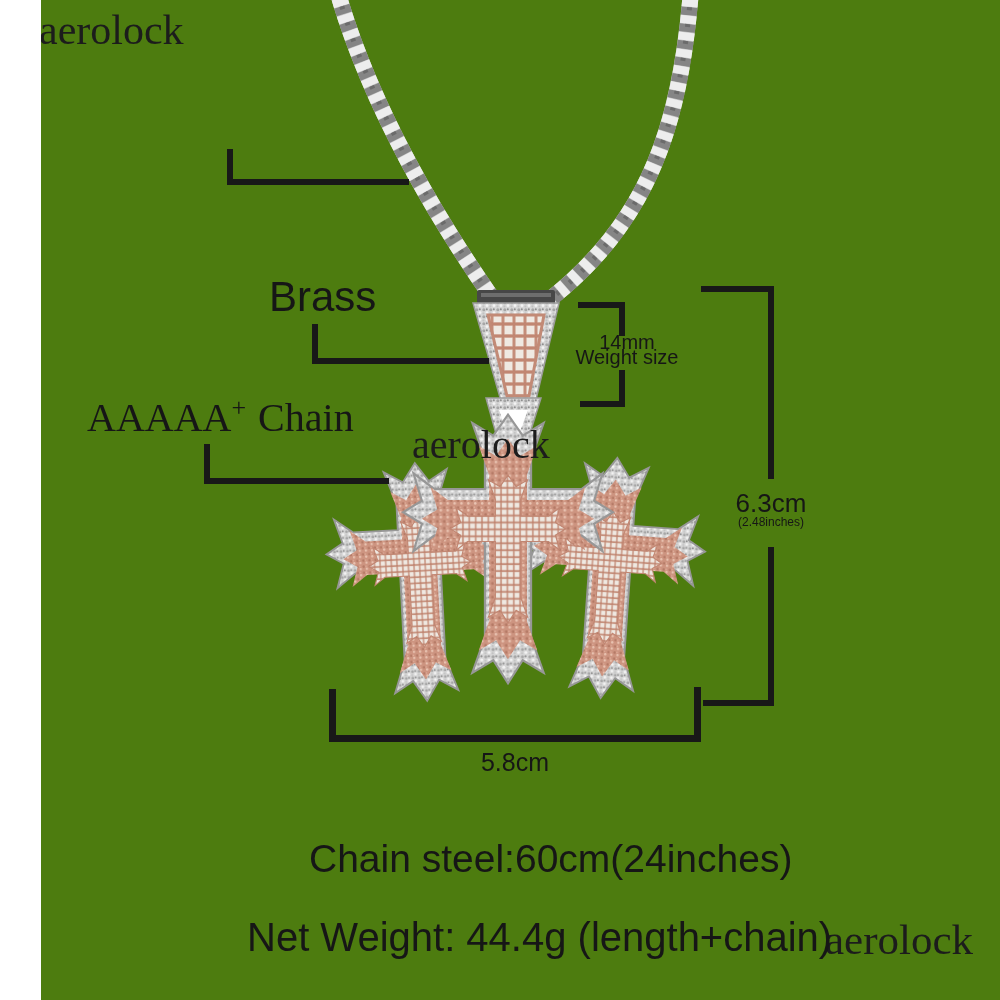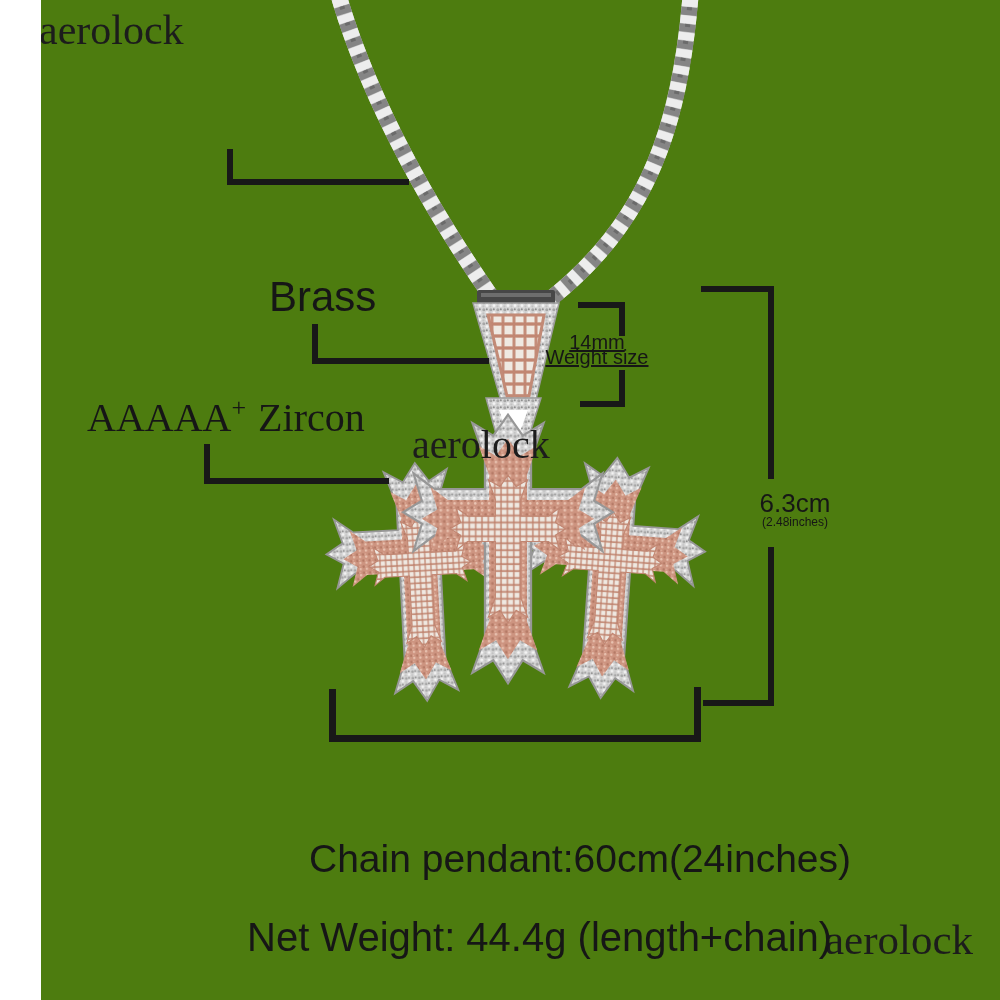--- a/index.html
+++ b/index.html
@@ -93,45 +93,46 @@
   <div class="lbl wm" style="left:784px;top:917px;font-size:43px;">aerolock</div>
 
   <div class="ln" style="left:186px;top:149px;width:6px;height:36px;"></div>
   <div class="ln" style="left:186px;top:179px;width:182px;height:6px;"></div>
 
   <div class="lbl sans" style="left:228px;top:275px;font-size:42px;">Brass</div>
   <div class="ln" style="left:271px;top:324px;width:6px;height:40px;"></div>
   <div class="ln" style="left:271px;top:358px;width:177px;height:6px;"></div>
 
   <div class="lbl serif" style="left:46px;top:397px;font-size:40px;">
-    <span>AAAAA</span><span class="sup">+</span><span style="margin-left:12px;">Zircon</span>
+    <span>AAAAA</span><span class="sup">+</span><span style="margin-left:12px;">Chain</span>
   </div>
   <div class="ln" style="left:163px;top:444px;width:6px;height:40px;"></div>
   <div class="ln" style="left:163px;top:478px;width:185px;height:6px;"></div>
 
   <div class="ln" style="left:537px;top:302px;width:47px;height:6px;"></div>
   <div class="ln" style="left:578px;top:302px;width:6px;height:34px;"></div>
-  <div class="lbl sans ctr dim-small" style="left:496px;top:335px;width:120px;text-decoration:underline;">
+  <div class="lbl sans ctr dim-small" style="left:526px;top:335px;width:120px;">
     <div>14mm</div>
     <div>Weight size</div>
   </div>
   <div class="ln" style="left:578px;top:370px;width:6px;height:34px;"></div>
   <div class="ln" style="left:539px;top:401px;width:45px;height:6px;"></div>
 
   <div class="ln" style="left:660px;top:286px;width:73px;height:6px;"></div>
   <div class="ln" style="left:727px;top:286px;width:6px;height:193px;"></div>
-  <div class="lbl sans ctr" style="left:684px;top:490px;width:140px;text-align:center;">
+  <div class="lbl sans ctr" style="left:660px;top:490px;width:140px;text-align:center;">
     <div class="meas-cm" style="font-size:26px;">6.3cm</div>
     <div class="meas-in" style="font-size:12px;">(2.48inches)</div>
   </div>
   <div class="ln" style="left:727px;top:547px;width:6px;height:159px;"></div>
   <div class="ln" style="left:662px;top:700px;width:71px;height:6px;"></div>
 
   <div class="ln" style="left:288px;top:689px;width:7px;height:53px;"></div>
   <div class="ln" style="left:288px;top:735px;width:372px;height:7px;"></div>
   <div class="ln" style="left:653px;top:687px;width:7px;height:55px;"></div>
   <div class="lbl sans ctr" style="left:374px;top:750px;width:200px;">
+    <div class="meas-cm">5.8cm</div>
   </div>
 
-  <div class="lbl sans" style="left:268px;top:839px;font-size:39px;">Chain pendant:60cm(24inches)</div>
+  <div class="lbl sans" style="left:268px;top:839px;font-size:39px;">Chain steel:60cm(24inches)</div>
   <div class="lbl sans" style="left:206px;top:916px;font-size:40px;">Net Weight: 44.4g (length+chain)</div>
 
 </div>
 
 </body></html>

